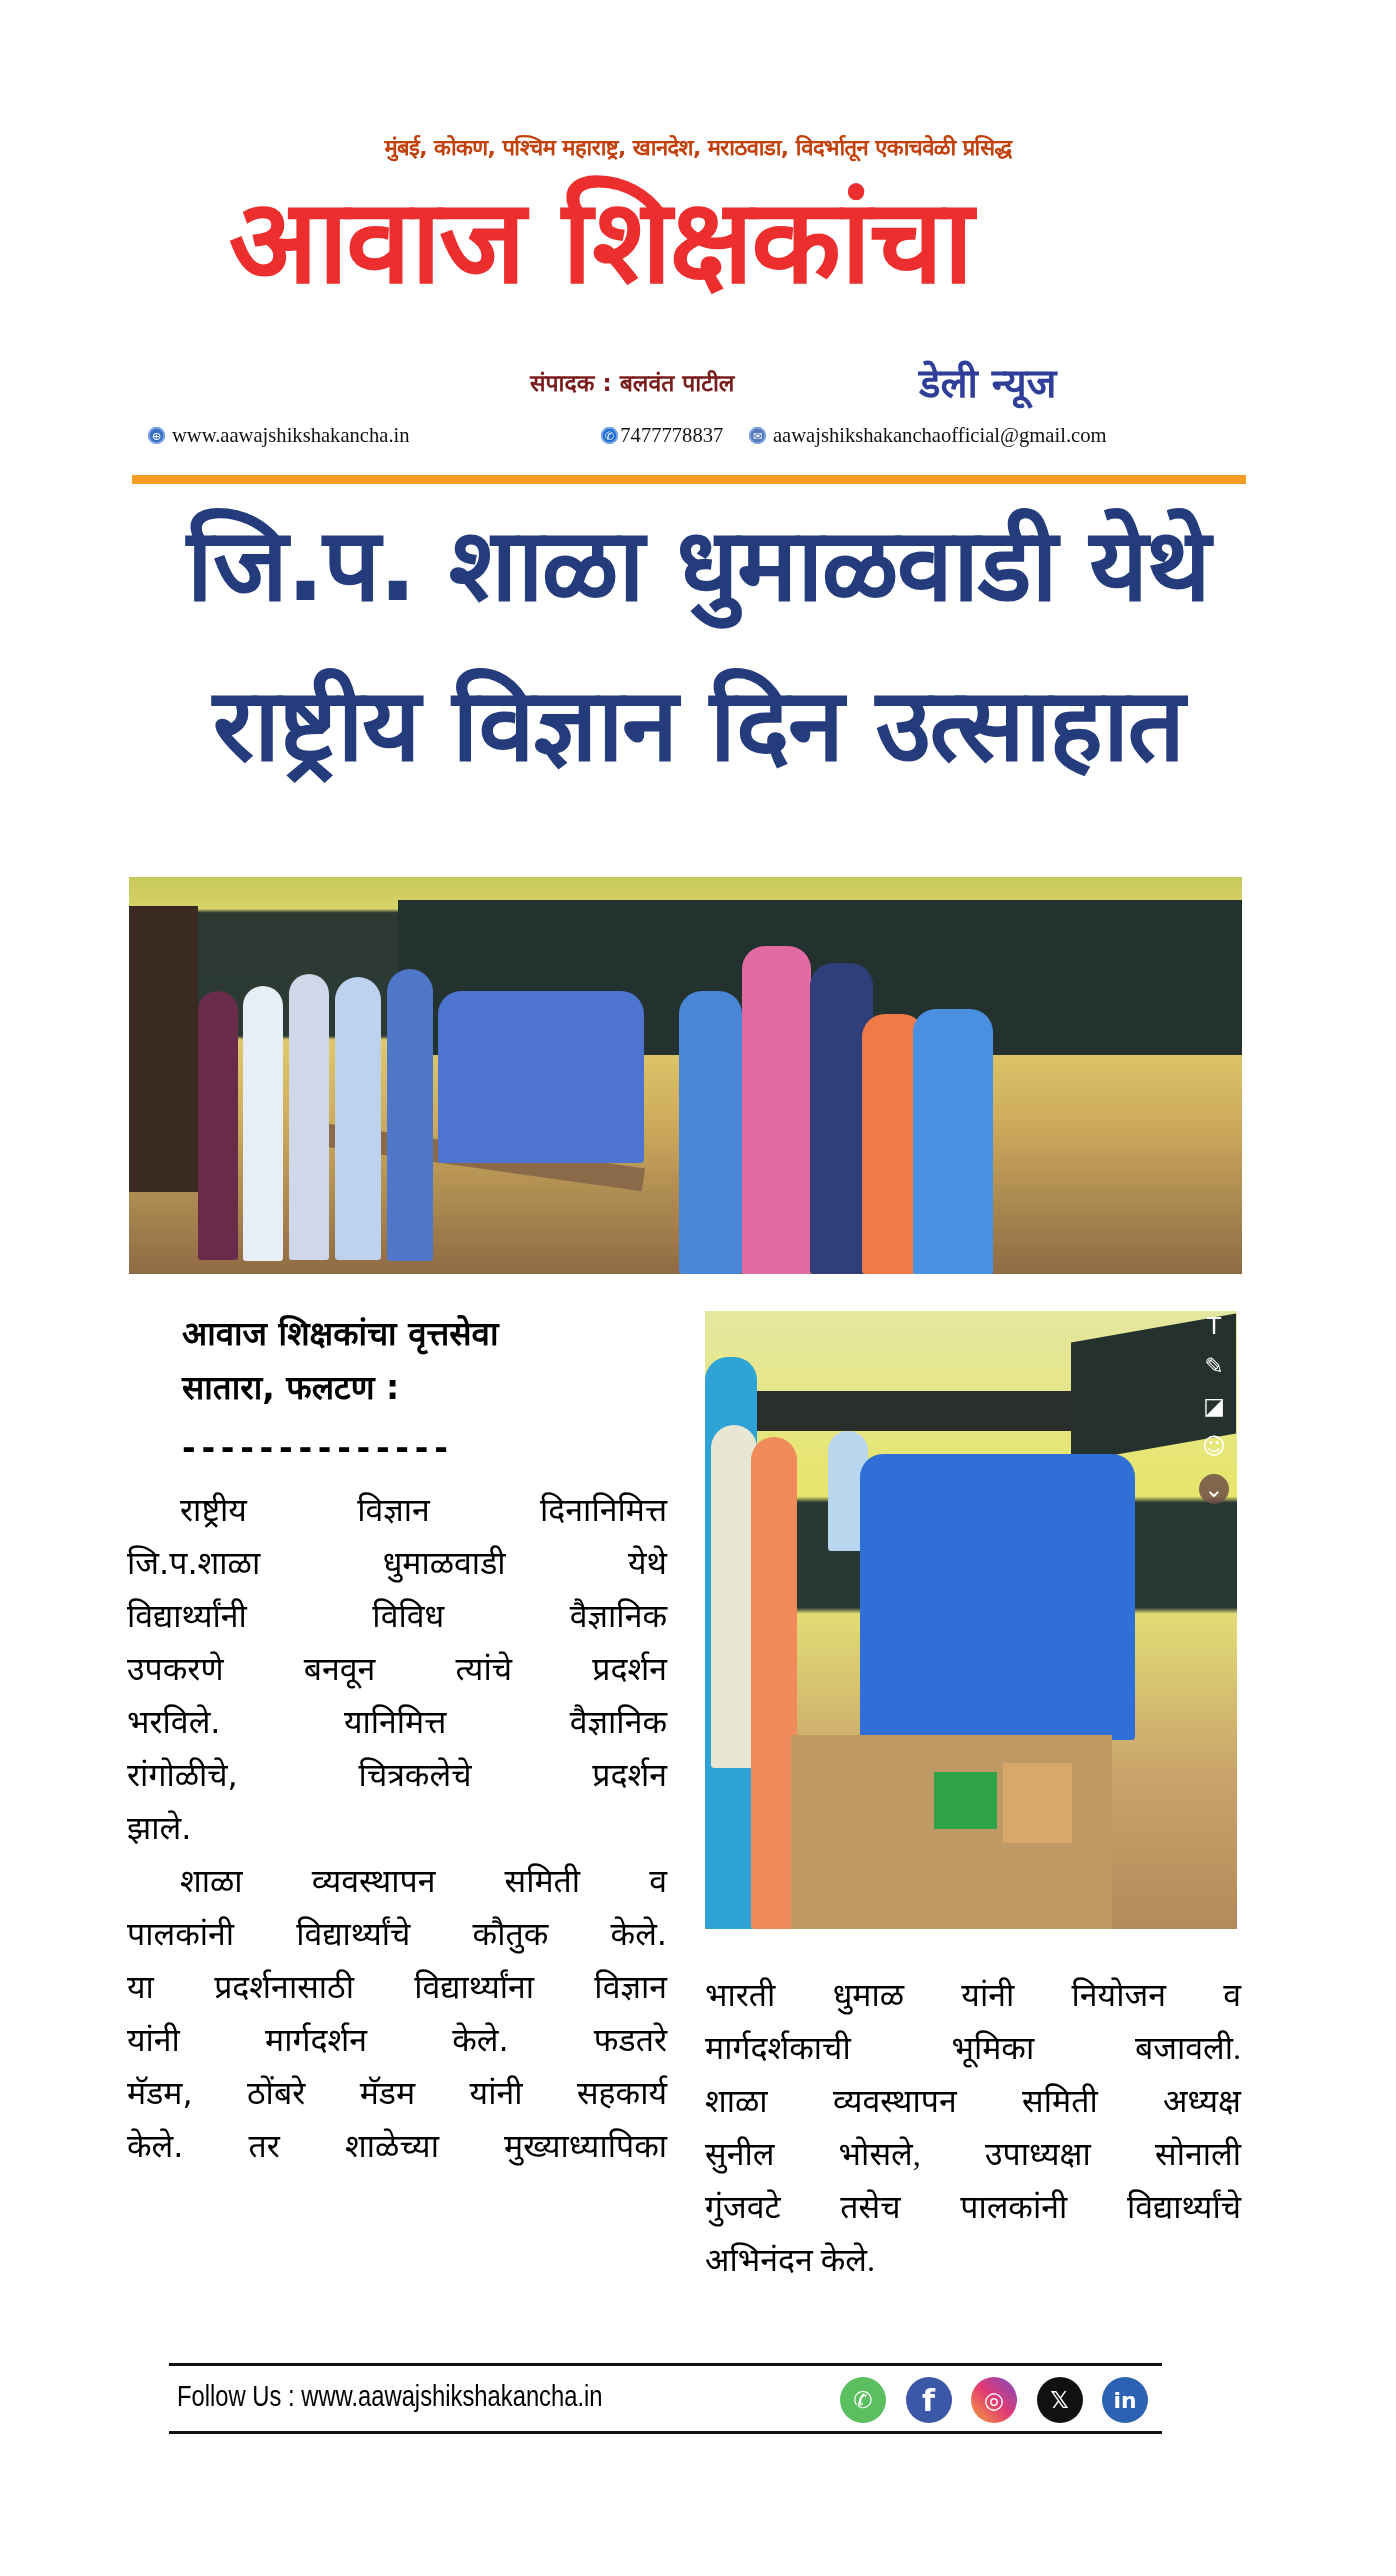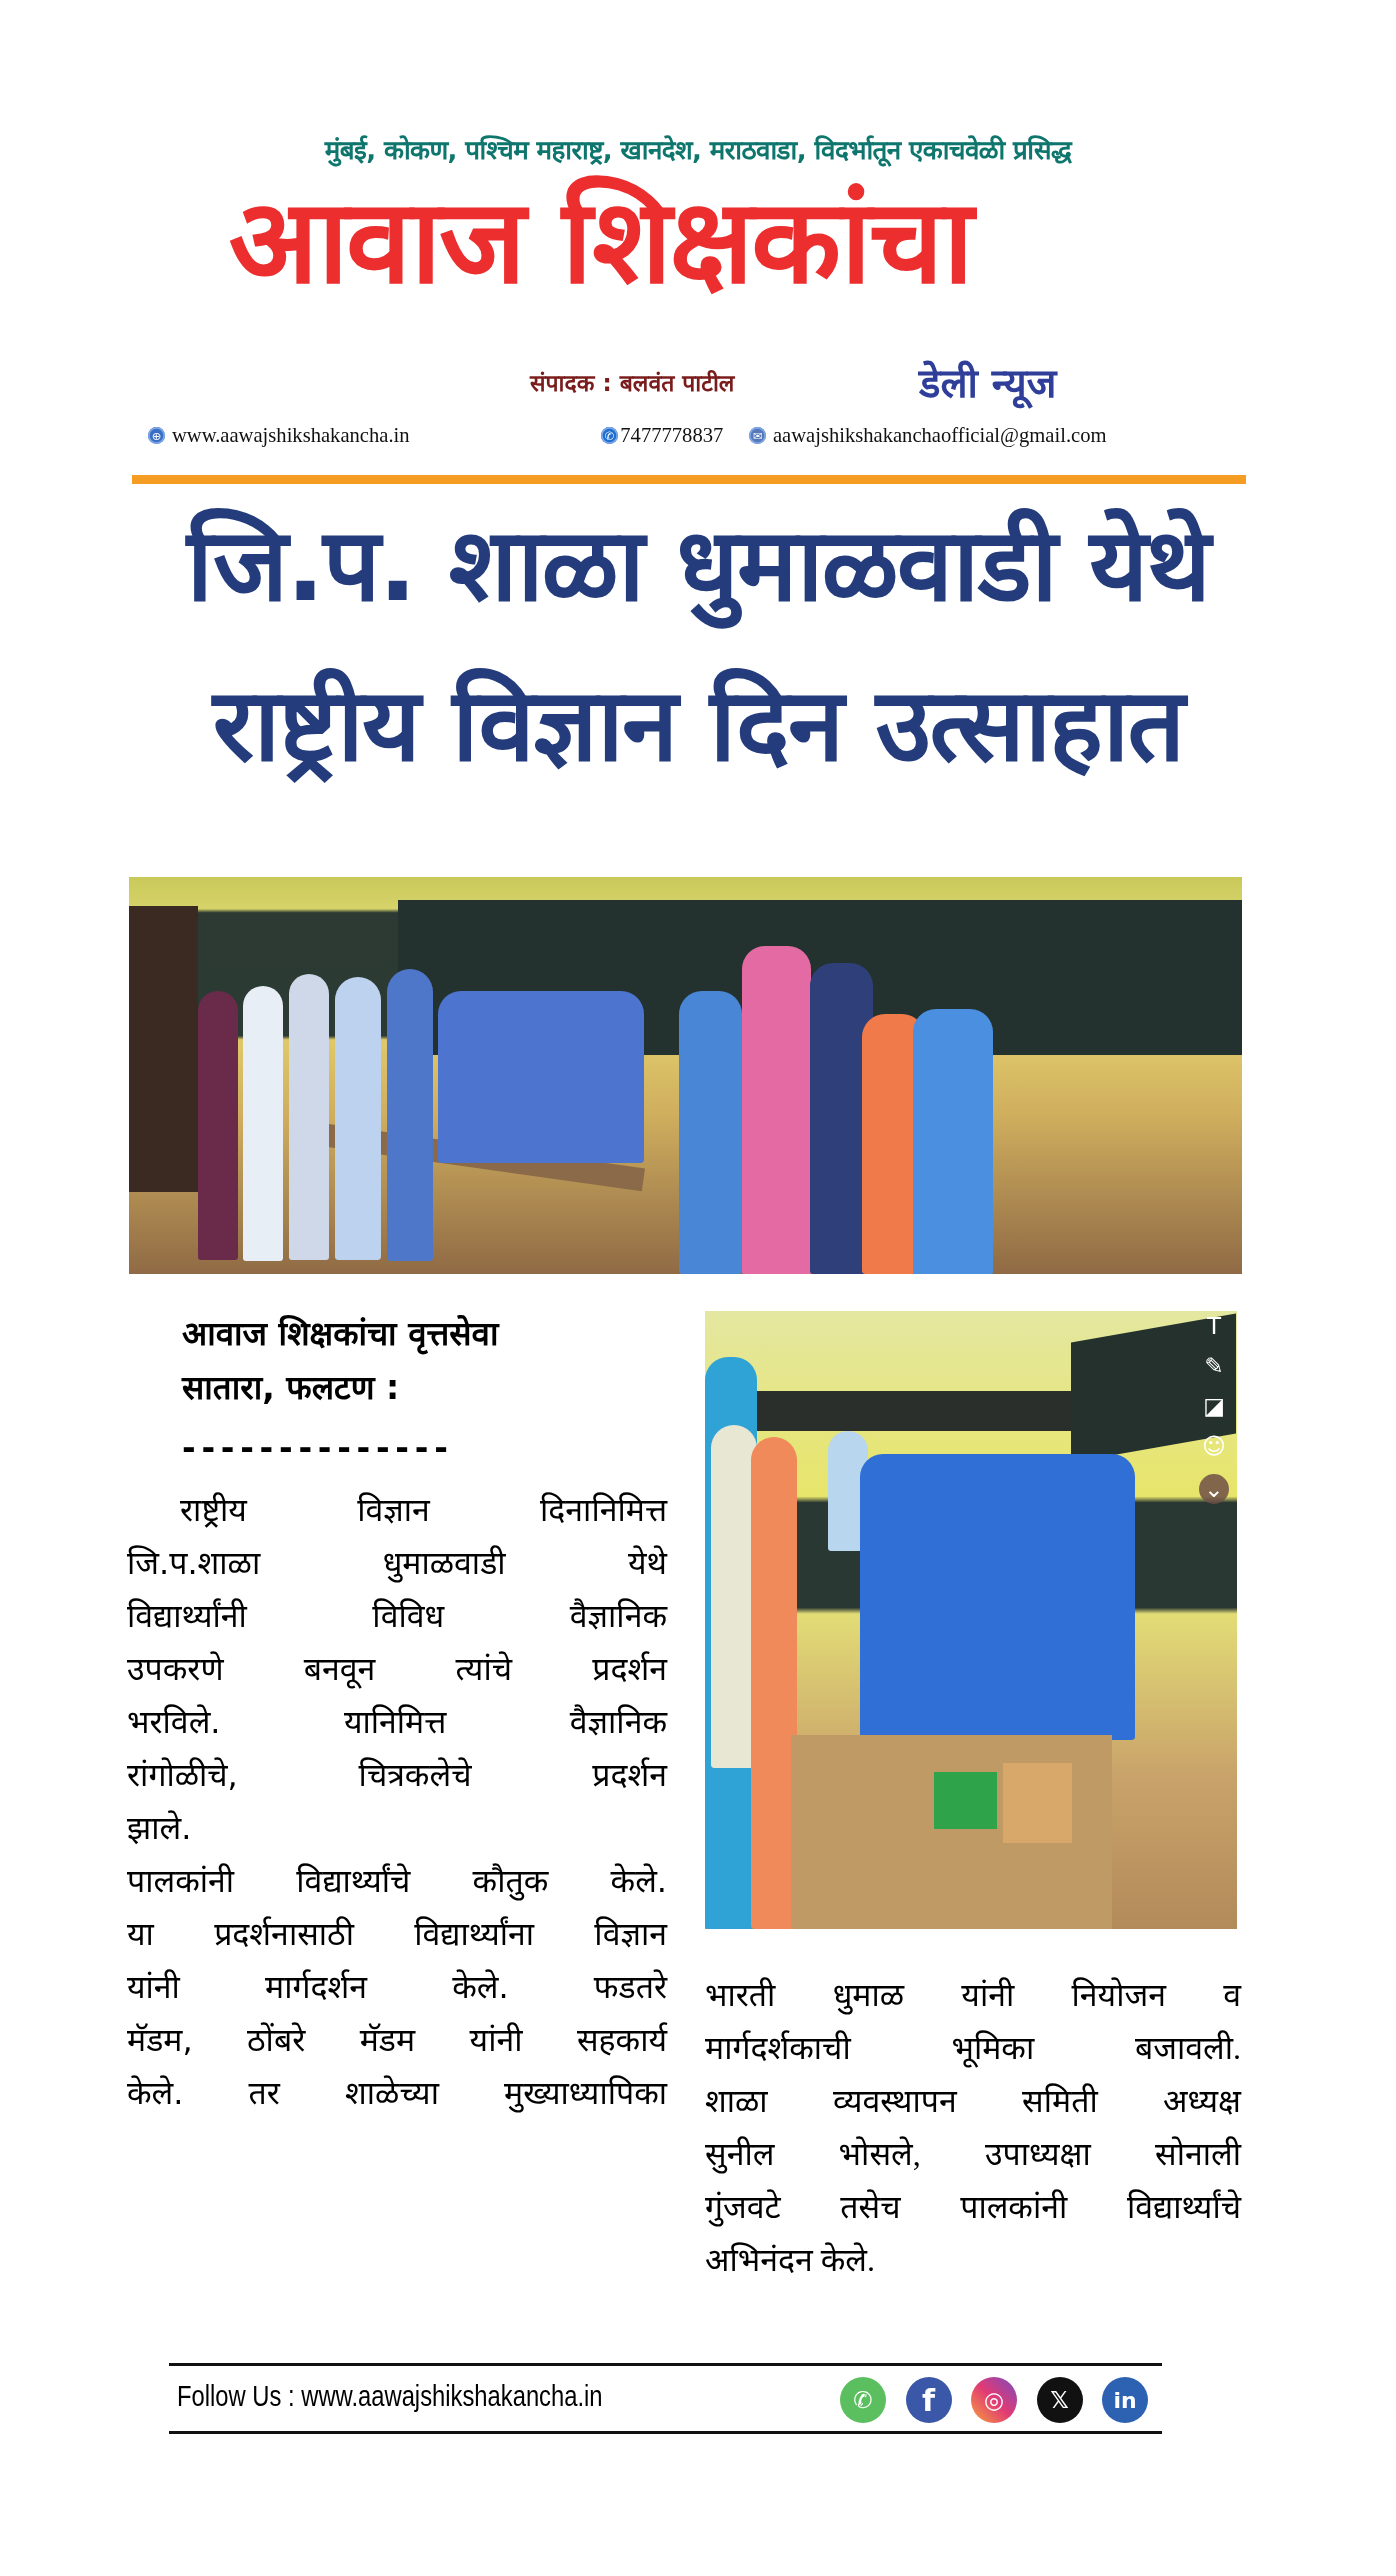--- a/index.html
+++ b/index.html
@@ -3,21 +3,21 @@
 <meta charset="utf-8">
 <style>
   html, body { margin: 0; padding: 0; background: #ffffff; }
   body { width: 1396px; height: 2576px; position: relative; overflow: hidden;
          font-family: "DejaVu Sans", sans-serif; color: #000; }
 
   .abs { position: absolute; }
 
   
   .regions { left: 0; width: 1396px; top: 131px; text-align: center;
-             font-size: 26px; font-weight: bold; color: #0f766e; white-space: nowrap; letter-spacing: -0.6px; }
+             font-size: 22px; font-weight: bold; color: #c2410c; white-space: nowrap; letter-spacing: -0.6px; }
   .paper-title { left: 0; width: 1200px; top: 183px; text-align: center;
                  font-family: "DejaVu Serif", serif; font-size: 117px; font-weight: bold;
                  color: #ec2e2f; line-height: 1; letter-spacing: -2.3px; white-space: nowrap; }
   .editor { left: 530px; top: 366px; font-size: 23px; font-weight: bold; color: #7a1c1c; white-space: nowrap; }
   .daily { left: 919px; top: 354px; font-size: 40px; font-weight: bold; color: #2f3f99; white-space: nowrap; }
 
   .contact { top: 424px; font-family: "Liberation Serif", serif; font-size: 20.6px; color: #111;
              display: flex; align-items: center; white-space: nowrap; }
   .cicon { width: 17px; height: 17px; border-radius: 50%; background: #3a6fc4; color: #fff;
            display: inline-flex; align-items: center; justify-content: center; font-size: 11.4px;
@@ -142,20 +142,21 @@
 </div>
 
 <div class="abs col col-left">
   <span class="ln indent">राष्ट्रीय विज्ञान दिनानिमित्त</span>
   <span class="ln">जि.प.शाळा धुमाळवाडी येथे</span>
   <span class="ln">विद्यार्थ्यांनी विविध वैज्ञानिक</span>
   <span class="ln">उपकरणे बनवून त्यांचे प्रदर्शन</span>
   <span class="ln">भरविले. यानिमित्त वैज्ञानिक</span>
   <span class="ln">रांगोळीचे, चित्रकलेचे प्रदर्शन</span>
   <span class="ln last">झाले.</span>
+  <span class="ln indent">शाळा व्यवस्थापन समिती व</span>
   <span class="ln">पालकांनी विद्यार्थ्यांचे कौतुक केले.</span>
   <span class="ln">या प्रदर्शनासाठी विद्यार्थ्यांना विज्ञान</span>
   <span class="ln">यांनी मार्गदर्शन केले. फडतरे</span>
   <span class="ln">मॅडम, ठोंबरे मॅडम यांनी सहकार्य</span>
   <span class="ln">केले. तर शाळेच्या मुख्याध्यापिका</span>
 </div>
 
 <div class="abs col col-right">
   <span class="ln">भारती धुमाळ यांनी नियोजन व</span>
   <span class="ln">मार्गदर्शकाची भूमिका बजावली.</span>

